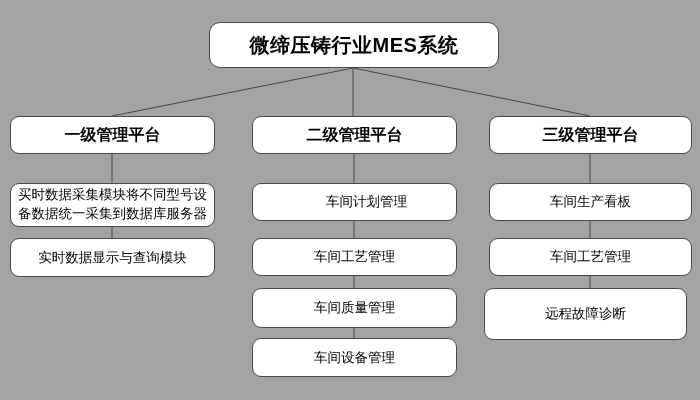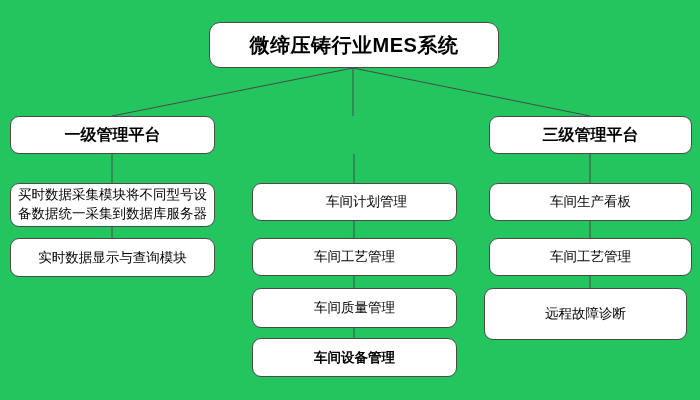--- a/index.html
+++ b/index.html
@@ -5,21 +5,21 @@
   html, body {
     margin: 0;
     padding: 0;
     background: #ffffff;
     font-family: "Liberation Sans", "DejaVu Sans", sans-serif;
   }
   .canvas {
     position: relative;
     width: 700px;
     height: 400px;
-    background: #22c55e;
+    background: #a3a3a3;
     overflow: hidden;
   }
   .connectors {
     position: absolute;
     left: 0;
     top: 0;
     width: 700px;
     height: 400px;
   }
   .node {
@@ -77,41 +77,44 @@
     <line x1="590" y1="276" x2="590" y2="288" stroke-width="1" stroke="#4a4a4a"></line>
   </svg>
 
   <div class="node root" style="left:209px; top:22px; width:290px; height:46px;">
     <span>微缔压铸行业MES系统</span>
   </div>
 
   <div class="node header" style="left:10px; top:116px; width:205px; height:38px;">
     <span>一级管理平台</span>
   </div>
+  <div class="node header" style="left:252px; top:116px; width:205px; height:38px;">
+    <span>二级管理平台</span>
+  </div>
   <div class="node header" style="left:489px; top:116px; width:203px; height:38px;font-family:Liberation Serif, serif;">
     <span>三级管理平台</span>
   </div>
 
   <div class="node sub multiline" style="left:10px; top:183px; width:205px; height:44px;">
     <span>买时数据采集模块将不同型号设备数据统一采集到数据库服务器</span>
   </div>
   <div class="node sub" style="left:10px; top:238px; width:205px; height:39px;">
     <span>实时数据显示与查询模块</span>
   </div>
 
   <div class="node sub" style="left:252px; top:183px; width:205px; height:38px;padding-left:24px;">
     <span>车间计划管理</span>
   </div>
   <div class="node sub" style="left:252px; top:238px; width:205px; height:38px;">
     <span>车间工艺管理</span>
   </div>
   <div class="node sub" style="left:252px; top:288px; width:205px; height:40px;">
     <span>车间质量管理</span>
   </div>
-  <div class="node sub" style="left:252px; top:338px; width:205px; height:39px;font-weight:bold;">
+  <div class="node sub" style="left:252px; top:338px; width:205px; height:39px;">
     <span>车间设备管理</span>
   </div>
 
   <div class="node sub" style="left:489px; top:183px; width:203px; height:38px;">
     <span>车间生产看板</span>
   </div>
   <div class="node sub" style="left:489px; top:238px; width:203px; height:38px;">
     <span>车间工艺管理</span>
   </div>
   <div class="node sub" style="left:484px; top:288px; width:203px; height:52px;">

